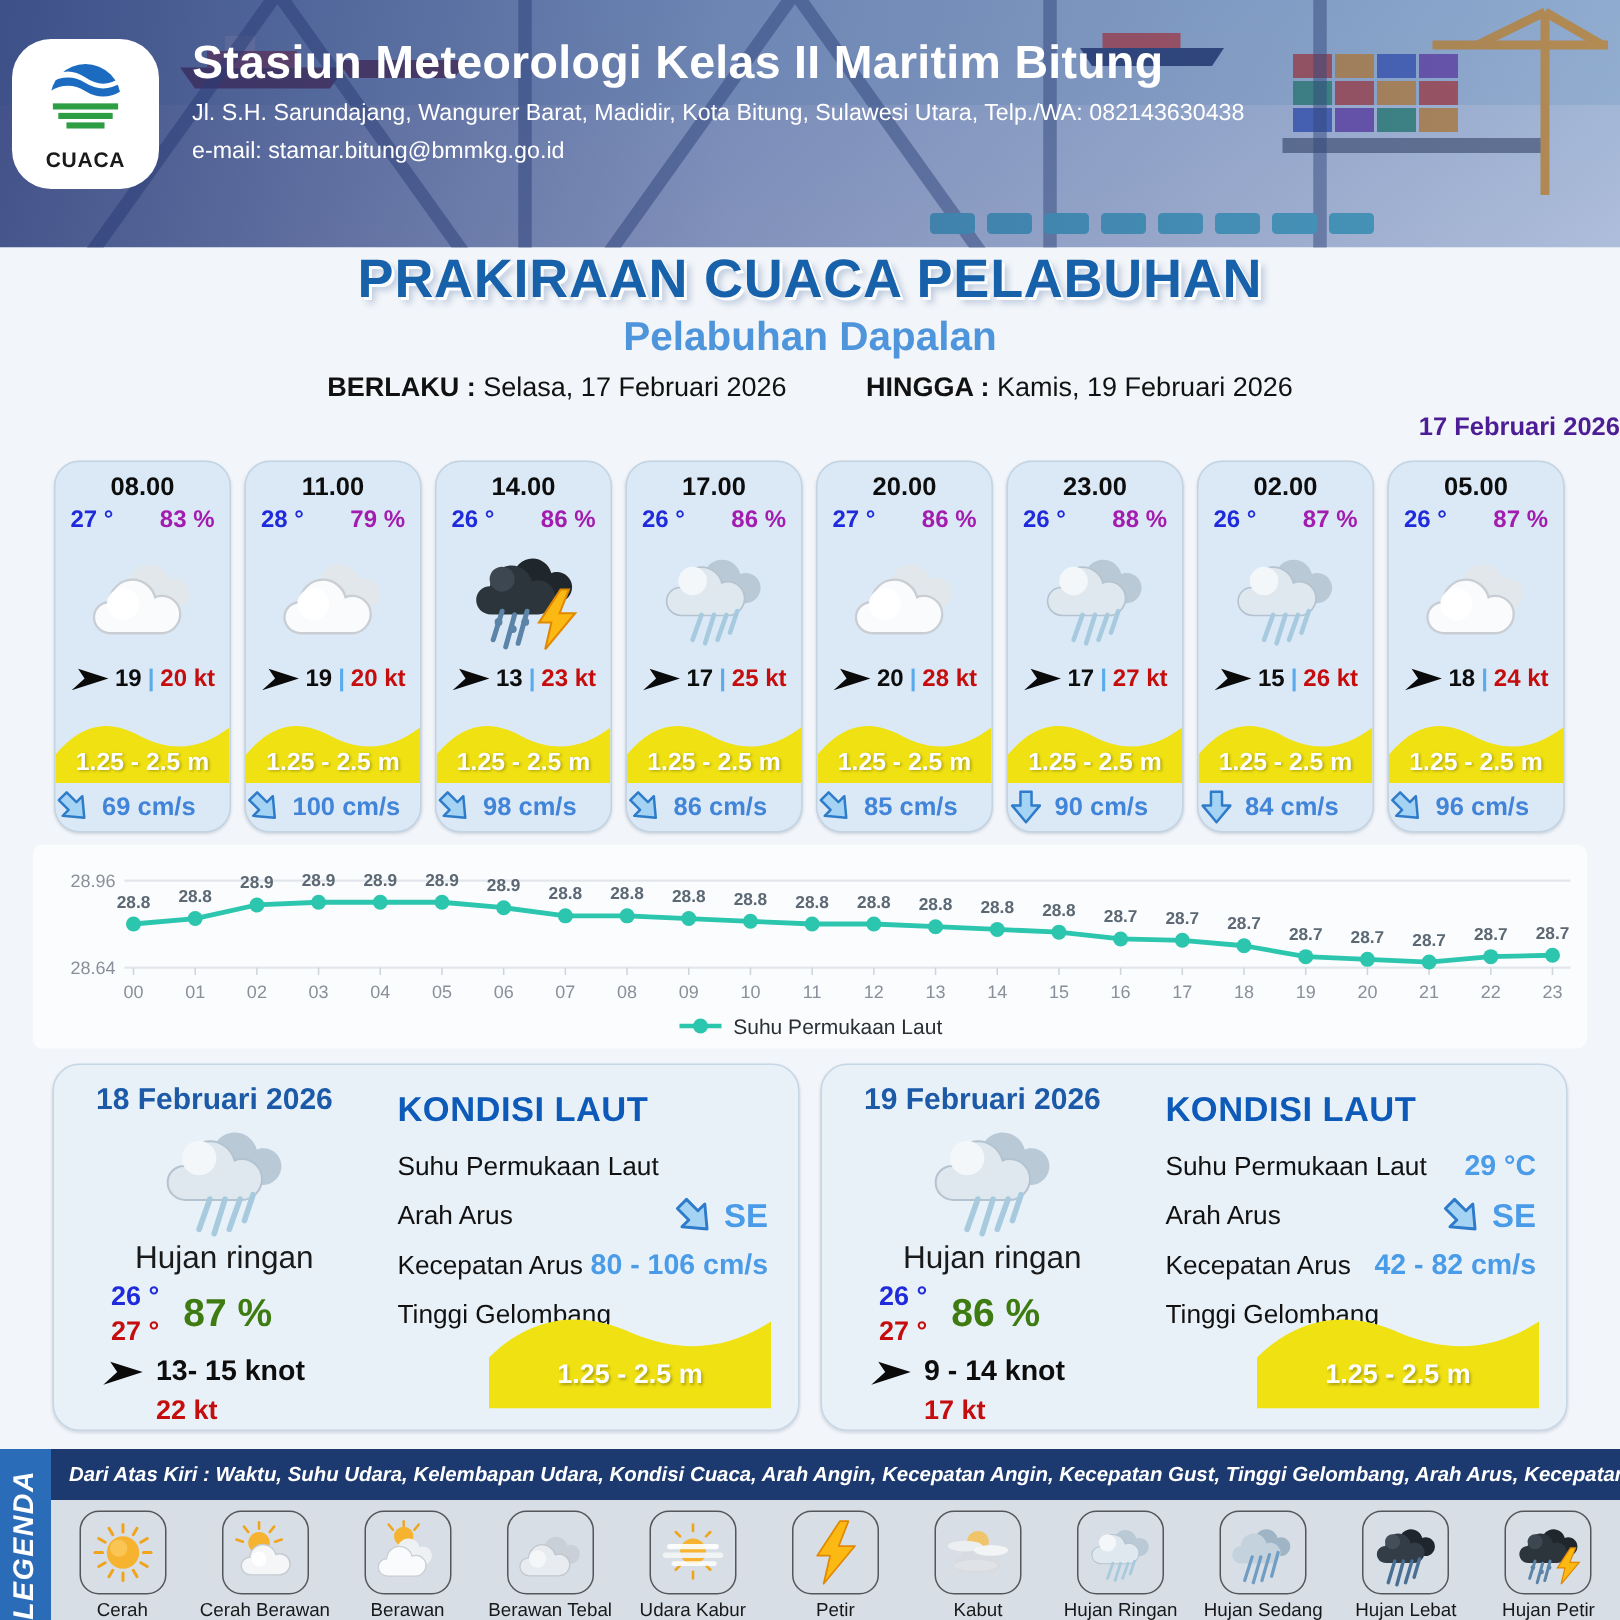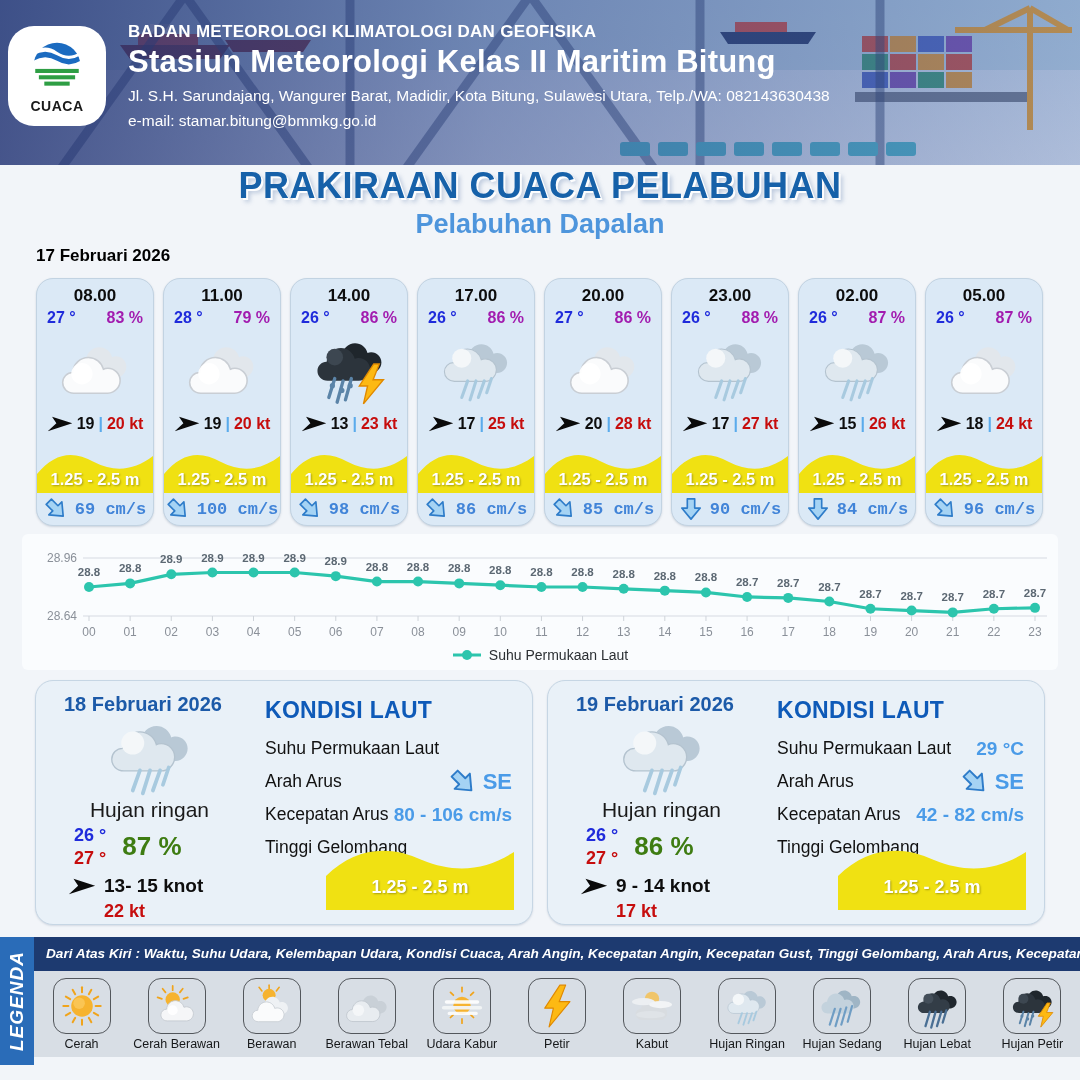--- a/index.html
+++ b/index.html
@@ -22,43 +22,43 @@
   .logo-label { font-size:14px; font-weight:bold; color:#1a1a1a; margin-top:1px; letter-spacing:.5px; }
 
   
   .titleblock { text-align:center; }
   .t-main { font-size:36px; font-weight:bold; color:#1661a9; letter-spacing:.5px;
     text-shadow:2px 2px 0 rgba(255,255,255,.95), 4px 4px 4px rgba(90,120,170,.35); }
   .t-sub { font-size:27px; font-weight:bold; color:#4e95dc; margin-top:2px; }
   .validity { font-size:18px; color:#111; margin-top:8px; }
   .vlabel { font-weight:bold; }
   .vl2 { margin-left:48px; }
-  .date17 { text-align:left; margin:6px 0 12px 36px; font-size:17px; font-weight:bold; color:#000000; }
+  .date17 { text-align:right; margin:6px 0 12px 36px; font-size:17px; font-weight:bold; color:#4c1d95; }
 
   
   .cards-row { display:flex; gap:9px; margin:4px 36px 0; }
   .card { width:118px; height:248px; background:#dbe9f6; border:1.5px solid #c2d3e2; border-radius:17px;
     overflow:hidden; display:flex; flex-direction:column; box-shadow:0 1px 2px rgba(90,110,140,.25); }
   .c-time { text-align:center; font-size:17px; font-weight:bold; color:#0d0d0d; padding-top:7px; }
   .c-row { display:flex; justify-content:space-between; padding:3px 10px 0 10px; font-size:16px; font-weight:bold; }
   .c-temp { color:#1f2bdb; }
   .c-hum  { color:#a21caf; }
   .c-icon { height:84px; display:flex; align-items:center; justify-content:center; }
   .c-icon svg { width:76px; height:76px; }
   .c-wind { display:flex; align-items:center; justify-content:center; gap:4px; font-size:16px; font-weight:bold; height:26px; }
   .c-wind .dart svg { width:26px; height:16px; display:block; }
   .c-ws { color:#0d0d0d; }
   .c-sep { color:#5aabec; font-weight:bold; }
   .c-gust { color:#c60d0d; }
   .c-wave { position:relative; height:52px; margin-top:4px; }
   .c-wave svg { position:absolute; inset:0; width:100%; height:100%; }
   .c-wave span { position:absolute; left:0; right:0; bottom:4px; text-align:center;
     color:#fff; font-size:16.5px; font-weight:bold; text-shadow:1px 1px 2px rgba(0,0,0,.3); }
-  .c-cur { flex:1; display:flex; align-items:center; justify-content:center; gap:7px;
-    font-size:17px; font-weight:bold; color:#4184d8;font-family:Liberation Mono, monospace; }
+  .c-cur { flex:1; display:flex; align-items:center; justify-content:flex-start; gap:7px;
+    font-size:17px; font-weight:bold; color:#4184d8; }
   .cur-arrow svg { width:24px; height:24px; display:block; }
   .cur-arrow[data-dir="SE"] svg { transform:rotate(-45deg); }
 
   
   .chart-panel { margin:8px 22px 0; background:#fafcfe; border-radius:6px; }
   .chart-panel svg.chart { display:block; margin:0 auto; }
   .ax { font-size:12px; fill:#8a9099; font-family:"Liberation Sans",sans-serif; }
   .pl { font-size:11.5px; font-weight:bold; fill:#5c6873; font-family:"Liberation Sans",sans-serif; }
   .chart-legend { display:flex; align-items:center; justify-content:center; gap:7px;
     font-size:14px; color:#2b2f33; padding:1px 0 7px; }
@@ -303,21 +303,20 @@
       <rect x="696" y="142" width="30" height="14" rx="3"></rect>
         <rect x="734" y="142" width="30" height="14" rx="3"></rect>
       <rect x="772" y="142" width="30" height="14" rx="3"></rect>
         <rect x="810" y="142" width="30" height="14" rx="3"></rect>
       <rect x="848" y="142" width="30" height="14" rx="3"></rect>
         <rect x="886" y="142" width="30" height="14" rx="3"></rect>
     </g>
   </svg>
   <div class="h-overlay"></div>
   <div class="h-content">
-    <div class="h-org">BADAN METEOROLOGI KLIMATOLOGI DAN GEOFISIKA</div>
     <div class="h-station">Stasiun Meteorologi Kelas II Maritim Bitung</div>
     <div class="h-addr">Jl. S.H. Sarundajang, Wangurer Barat, Madidir, Kota Bitung, Sulawesi Utara, Telp./WA: 082143630438</div>
     <div class="h-mail">e-mail: stamar.bitung@bmmkg.go.id</div>
   </div>
   <div class="logo-box">
     <svg viewBox="0 0 64 64">
       <defs>
           <clipPath id="lc">
             <circle cx="32" cy="30" r="26"></circle>
           </clipPath>
@@ -331,20 +330,26 @@
         <rect x="18" y="47" width="28" height="4.5" fill="#2e9e44"></rect>
       </g>
     </svg>
     <div class="logo-label">CUACA</div>
   </div>
 </header>
 
 <section class="titleblock">
   <h1 class="t-main">PRAKIRAAN CUACA PELABUHAN</h1>
   <h2 class="t-sub">Pelabuhan Dapalan</h2>
+  <div class="validity">
+    <span class="vlabel">BERLAKU :</span>
+    <span class="vval">Selasa, 17 Februari 2026</span>
+    <span class="vlabel vl2">HINGGA :</span>
+    <span class="vval">Kamis, 19 Februari 2026</span>
+  </div>
 </section>
 <div class="date17">17 Februari 2026</div>
 
 <section class="cards-row" id="cards-host">
   <div class="card">
     <div class="c-time">08.00</div>
     <div class="c-row">
       <span class="c-temp">27 °</span>
       <span class="c-hum">83 %</span>
     </div>

